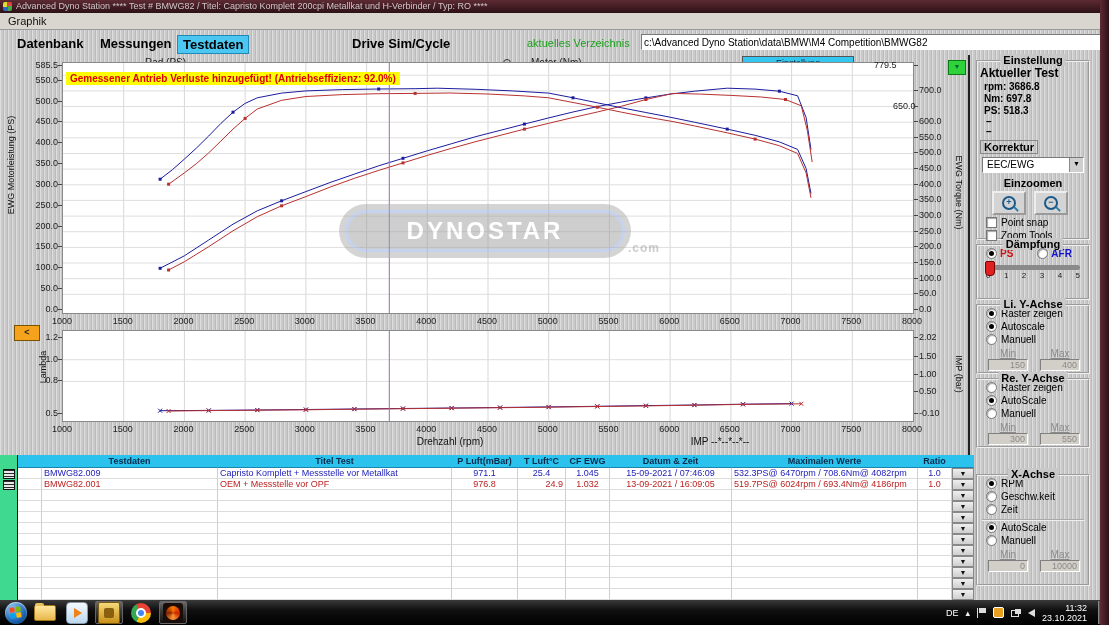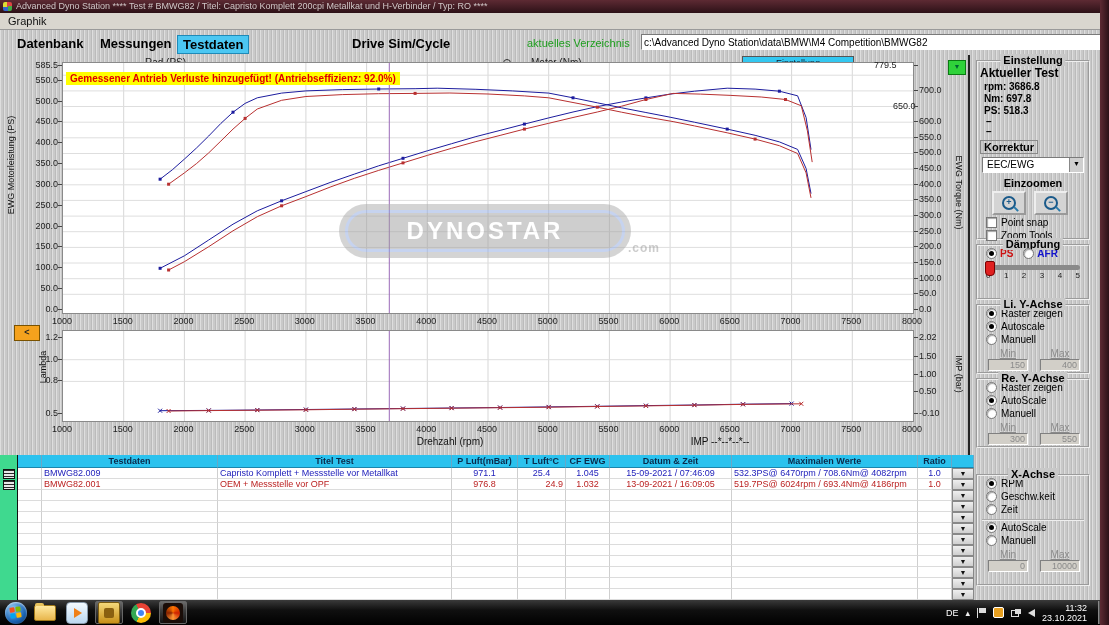--- a/index.html
+++ b/index.html
@@ -586,21 +586,21 @@
           </div>
         </div><div class="prow">
           <span class="cbox"></span>
           <span class="plab">Point snap</span>
         </div><div class="prow">
           <span class="cbox"></span>
           <span class="plab">Zoom Tools</span>
         </div></div>
       <div class="gbox" style="top: 214px; height: 56px;">
         <span class="gtitle">Dämpfung</span>
-        <div class="prow" style="gap: 10px;">
+        <div class="prow" style="gap: 24px;">
           <span style="display: inline-flex; align-items: center; gap: 3px;">
             <span class="radio on"></span>
             <span style="color: rgb(204, 17, 17); font-weight: bold;">PS</span>
           </span>
           <span style="display: inline-flex; align-items: center; gap: 3px;">
             <span class="radio"></span>
             <span style="color: rgb(17, 17, 204); font-weight: bold;">AFR</span>
           </span>
         </div>
         <div class="slider-track">

